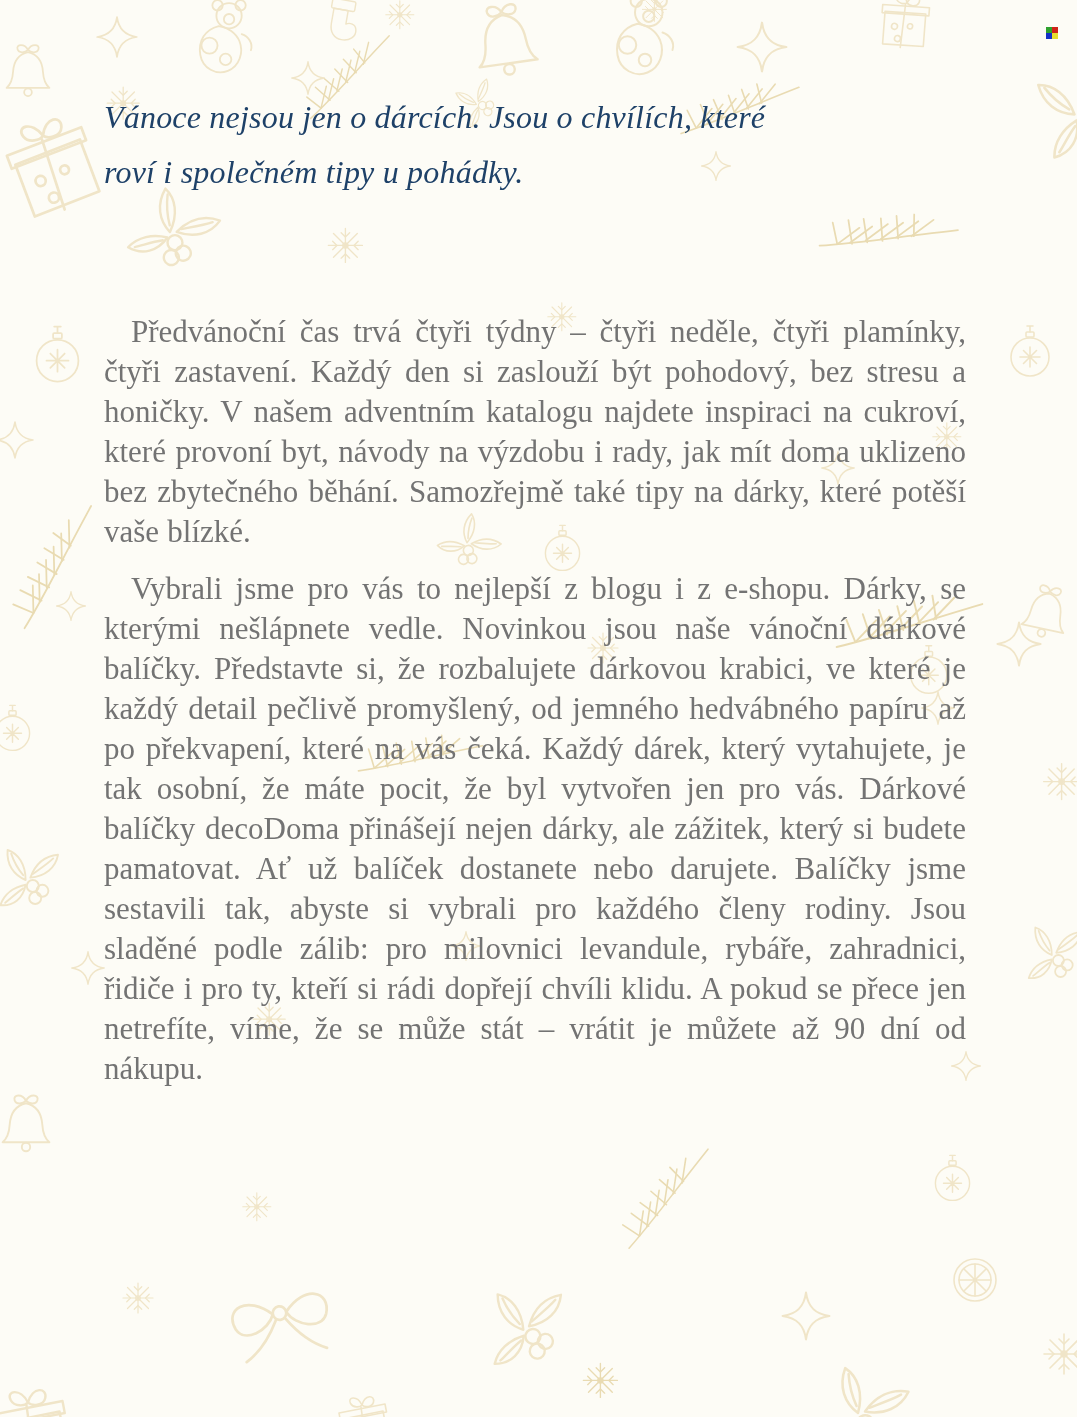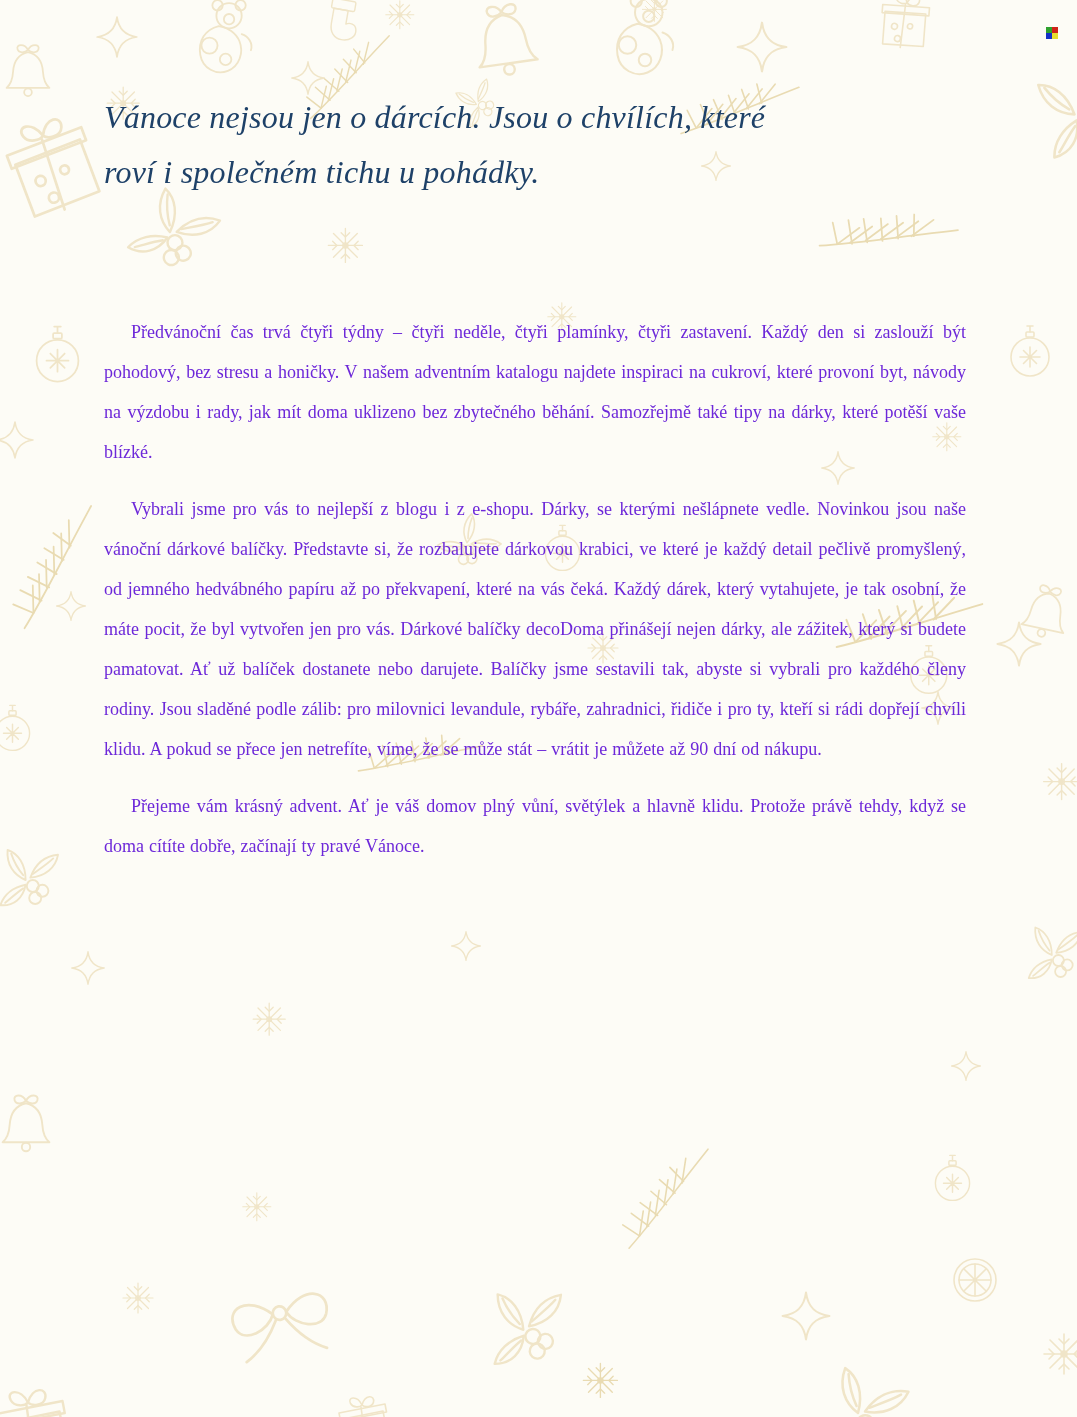--- a/index.html
+++ b/index.html
@@ -51,23 +51,23 @@
   }
   .headline .hl-line {
     display: block;
     white-space: nowrap;
   }
   .bodytext {
     margin-top: 112px;
   }
   .bodytext p {
     margin: 0 0 17px 0;
-    font-size: 18px;
+    font-size: 31px;
     line-height: 40px;
-    color: #6d28d9;
+    color: #737373;
     text-align: justify;
     text-indent: 27px;
     hyphens: manual;
     -webkit-hyphens: manual;
     word-spacing: 0.5px;
   }
 </style>
 </head>
 <body>
 
@@ -221,23 +221,22 @@
   <div class="color-mark">
     <div class="mark-cell" style="background: rgb(47, 161, 46);"></div>
     <div class="mark-cell" style="background: rgb(208, 35, 24);"></div>
     <div class="mark-cell" style="background: rgb(20, 48, 200);"></div>
     <div class="mark-cell" style="background: rgb(230, 222, 46);"></div>
   </div>
 
   <div class="content">
     <h1 class="headline">
       <span class="hl-line">Vánoce nejsou jen o dárcích. Jsou o chvílích, které</span>
-      <span class="hl-line">roví i společném tichu u pohádky.</span>
+      <span class="hl-line">roví i společném tipy u pohádky.</span>
     </h1>
 
     <div class="bodytext">
       <p>Předvánoční čas trvá čtyři týdny – čtyři neděle, čtyři plamínky, čtyři za­stavení. Každý den si zaslouží být pohodový, bez stresu a honičky. V našem adventním katalogu najdete inspiraci na cukroví, které provoní byt, návody na výzdobu i rady, jak mít doma uklizeno bez zbytečného běhání. Samozřejmě také tipy na dárky, které potěší vaše blízké.</p>
       <p>Vybrali jsme pro vás to nejlepší z blogu i z e-shopu. Dárky, se kterými ne­šlápnete vedle. Novinkou jsou naše vánoční dárkové balíčky. Představte si, že rozbalujete dárkovou krabici, ve které je každý detail pečlivě promyšlený, od jemného hedvábného papíru až po překvapení, které na vás čeká. Každý dá­rek, který vytahujete, je tak osobní, že máte pocit, že byl vytvořen jen pro vás. Dárkové balíčky decoDoma přinášejí nejen dárky, ale zážitek, který si budete pamatovat. Ať už balíček dostanete nebo darujete. Balíčky jsme sestavili tak, abyste si vybrali pro každého členy rodiny. Jsou sladěné podle zálib: pro mi­lovnici levandule, rybáře, zahradnici, řidiče i pro ty, kteří si rádi dopřejí chvíli klidu. A pokud se přece jen netrefíte, víme, že se může stát – vrátit je můžete až 90 dní od nákupu.</p>
-      <p>Přejeme vám krásný advent. Ať je váš domov plný vůní, světýlek a hlavně klidu. Protože právě tehdy, když se doma cítíte dobře, začínají ty pravé Vánoce.</p>
     </div>
   </div>
 
 </div>
 
 </body></html>

